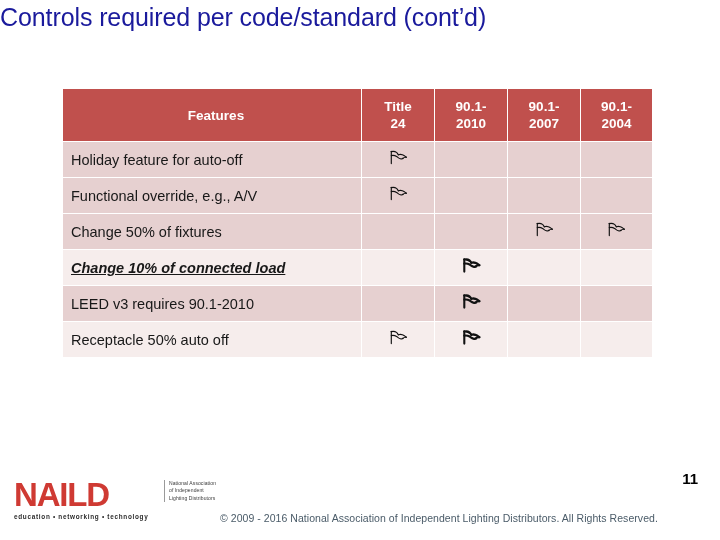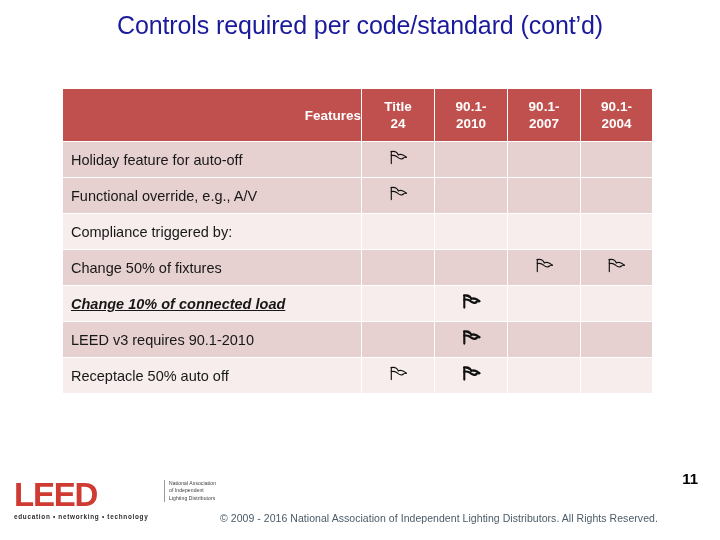--- a/index.html
+++ b/index.html
@@ -13,23 +13,22 @@
     position: relative;
     overflow: hidden;
     font-family: "Liberation Sans", sans-serif;
     -webkit-font-smoothing: antialiased;
   }
 
   
   .slide-title {
     position: absolute;
     left: 0;
-    top: 10px;
+    top: 2px;
     width: 720px;
-    text-align: center;
     font-size: 25px;
     font-weight: 400;
     color: #1a1a9c;
     letter-spacing: -0.1px;
     line-height: 30px;
     white-space: nowrap;
   }
 
   
   .table-wrap {
@@ -62,21 +61,21 @@
   
   thead th {
     background: #c0504d;
     color: #ffffff;
     font-weight: bold;
     font-size: 13.5px;
     height: 52px;
     line-height: 17px;
   }
   th.h-feature {
-    text-align: right;
+    text-align: center;
     padding-left: 8px !important;
     vertical-align: middle;
   }
   th.h-col {
     text-align: center;
   }
 
   
   tbody tr td {
     height: 35px;
@@ -228,27 +227,20 @@
                 <path d="M2.3 1.2 L2.3 13.6"></path>
                 <path d="M2.3 1.6 C4.6 1.0 6.3 1.5 7.5 2.4 C8.4 3.1 8.9 4.0 9.3 4.8" fill="none"></path>
                 <path d="M9.3 4.8 C10.4 4.3 12.0 4.2 13.4 4.7 C15.0 5.3 16.2 6.3 17.4 7.2" fill="none"></path>
                 <path d="M17.4 7.2 C15.7 7.3 14.3 7.7 13.2 8.4"></path>
                 <path d="M2.3 5.6 C4.3 5.2 6.2 5.6 7.6 6.5 C8.9 7.3 9.9 8.4 11.4 8.8 C12.6 9.1 13.6 8.9 14.2 8.6" fill="none"></path>
               </svg></span></td>
           <td class="mark-cell"></td>
           <td class="mark-cell"></td>
           <td class="mark-cell"></td>
         </tr>
-        <tr class="row-light">
-          <td class="feature-cell"><span>Compliance triggered by:</span></td>
-          <td class="mark-cell"></td>
-          <td class="mark-cell"></td>
-          <td class="mark-cell"></td>
-          <td class="mark-cell"></td>
-        </tr>
         <tr class="row-dark">
           <td class="feature-cell ind-1"><span>Change 50% of fixtures</span></td>
           <td class="mark-cell"></td>
           <td class="mark-cell"></td>
           <td class="mark-cell"><span class="mark"><svg width="19" height="15" viewBox="0 0 19 15" fill="none" stroke="#111" stroke-width="1.15" stroke-linejoin="round" stroke-linecap="round">
                 <path d="M2.3 1.2 L2.3 13.6"></path>
                 <path d="M2.3 1.6 C4.6 1.0 6.3 1.5 7.5 2.4 C8.4 3.1 8.9 4.0 9.3 4.8" fill="none"></path>
                 <path d="M9.3 4.8 C10.4 4.3 12.0 4.2 13.4 4.7 C15.0 5.3 16.2 6.3 17.4 7.2" fill="none"></path>
                 <path d="M17.4 7.2 C15.7 7.3 14.3 7.7 13.2 8.4"></path>
                 <path d="M2.3 5.6 C4.3 5.2 6.2 5.6 7.6 6.5 C8.9 7.3 9.9 8.4 11.4 8.8 C12.6 9.1 13.6 8.9 14.2 8.6" fill="none"></path>
@@ -306,18 +298,18 @@
           <td class="mark-cell"></td>
           <td class="mark-cell"></td>
         </tr>
       </tbody>
   </table>
 </div>
 
 <div class="page-number">11</div>
 
 <div class="logo-block">
-  <div class="logo-word">LEED</div>
+  <div class="logo-word">NAILD</div>
   <div class="logo-tag">education • networking • technology</div>
   <div class="logo-side">National Association of Independent Lighting Distributors</div>
 </div>
 
 <div class="copyright">© 2009 - 2016 National Association of Independent Lighting Distributors. All Rights Reserved.</div>
 
 </body></html>

